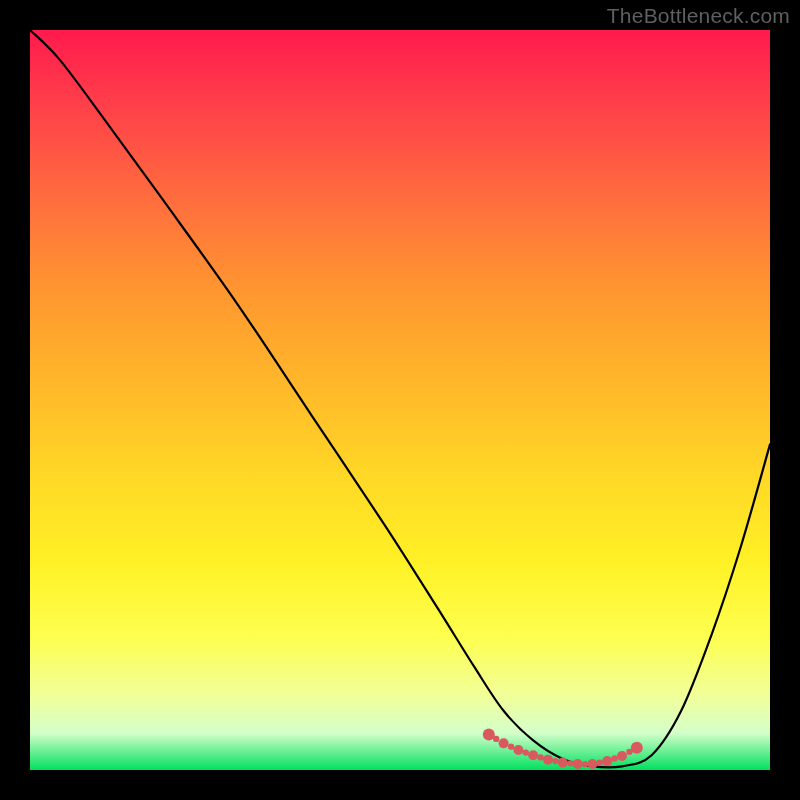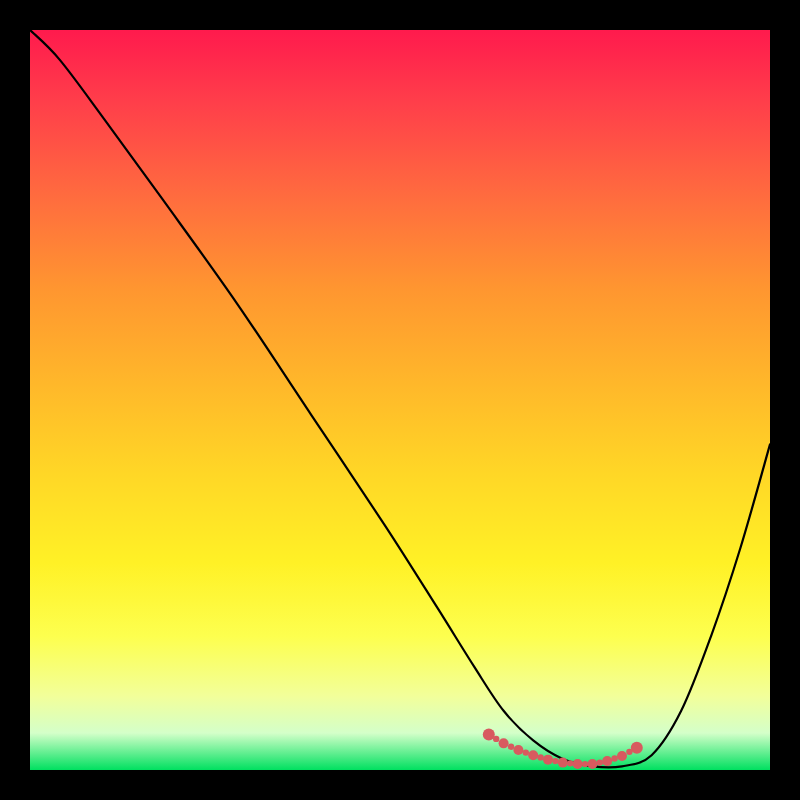--- a/index.html
+++ b/index.html
@@ -51,20 +51,21 @@
     color: #5f5f5f;
     font-size: 21px;
     letter-spacing: 0.2px;
   }
 </style>
 </head>
 <body>
 
 <div class="stage">
 
+  <div class="watermark">TheBottleneck.com</div>
 
   <div class="plot">
     <svg viewBox="0 0 740 740" preserveAspectRatio="none">
       <path id="curve-path" fill="none" stroke="#000000" stroke-width="2.2" stroke-linejoin="round" stroke-linecap="round" d="M 0.00 0.00 C 4.93 4.93, 17.27 14.80, 29.60 29.60 C 41.93 44.40, 56.73 65.37, 74.00 88.80 C 91.27 112.23, 111.00 139.37, 133.20 170.20 C 155.40 201.03, 182.53 238.03, 207.20 273.80 C 231.87 309.57, 256.53 347.80, 281.20 384.80 C 305.87 421.80, 334.23 463.73, 355.20 495.80 C 376.17 527.87, 392.20 553.77, 407.00 577.20 C 421.80 600.63, 432.90 619.13, 444.00 636.40 C 455.10 653.67, 463.73 668.47, 473.60 680.80 C 483.47 693.13, 493.33 702.38, 503.20 710.40 C 513.07 718.42, 522.93 724.58, 532.80 728.90 C 542.67 733.22, 552.53 735.07, 562.40 736.30 C 572.27 737.53, 582.13 738.15, 592.00 736.30 C 601.87 734.45, 611.73 734.45, 621.60 725.20 C 631.47 715.95, 641.33 700.53, 651.20 680.80 C 661.07 661.07, 670.93 633.93, 680.80 606.80 C 690.67 579.67, 700.53 550.07, 710.40 518.00 C 720.27 485.93, 735.07 431.67, 740.00 414.40"></path>
       <g id="marker-group">
           <circle cx="458.80" cy="704.48" r="6" fill="#d85a5f"></circle>
           <circle cx="473.60" cy="713.36" r="5" fill="#d85a5f"></circle>
           <circle cx="466.20" cy="708.92" r="3.2" fill="#d85a5f"></circle>
           <circle cx="488.40" cy="720.02" r="5" fill="#d85a5f"></circle>
           <circle cx="481.00" cy="716.69" r="3.2" fill="#d85a5f"></circle>

